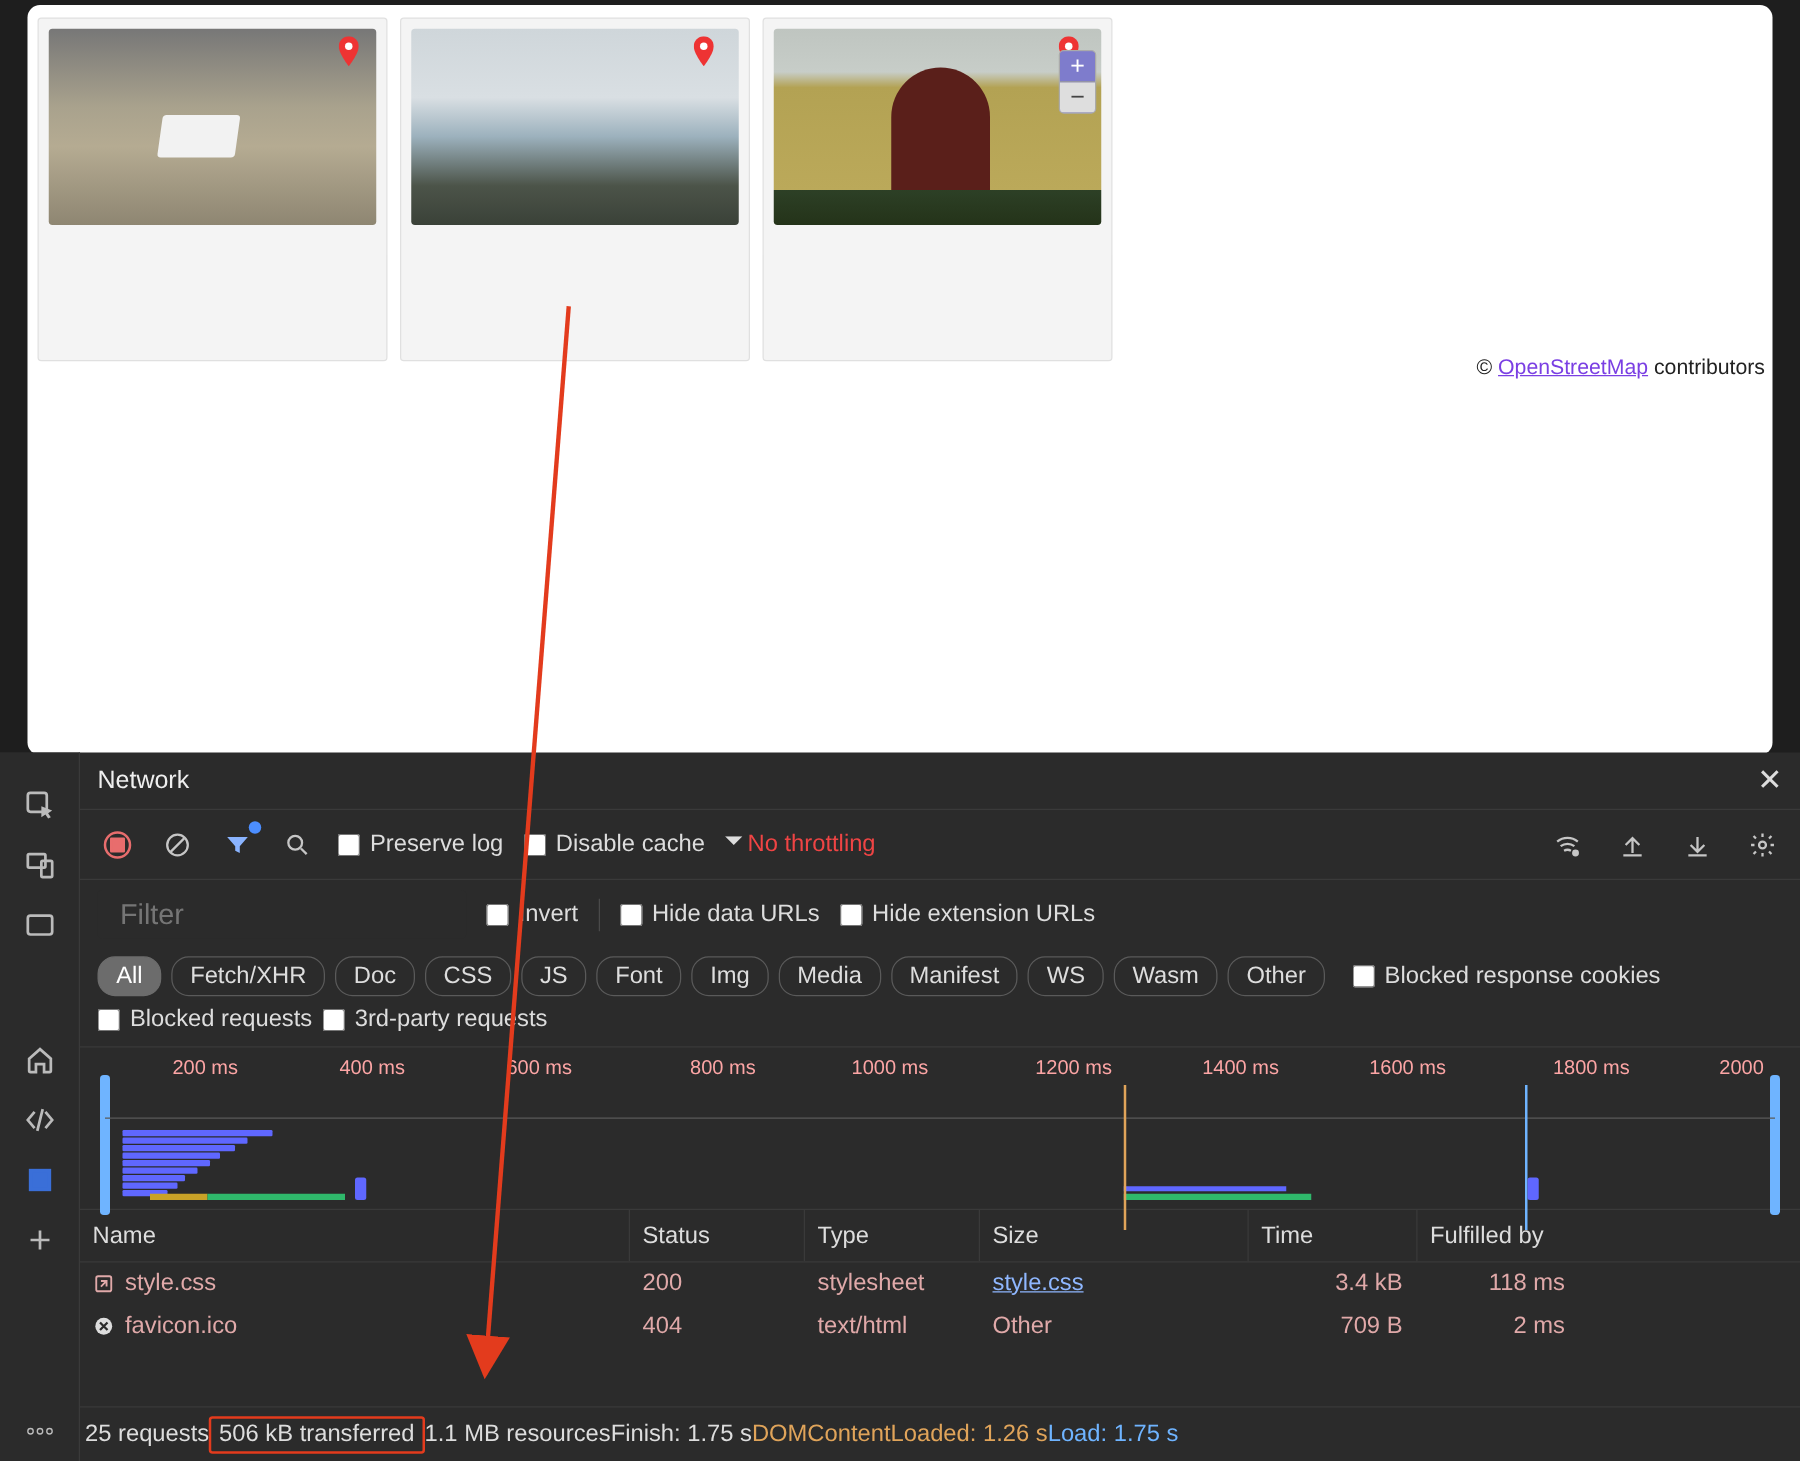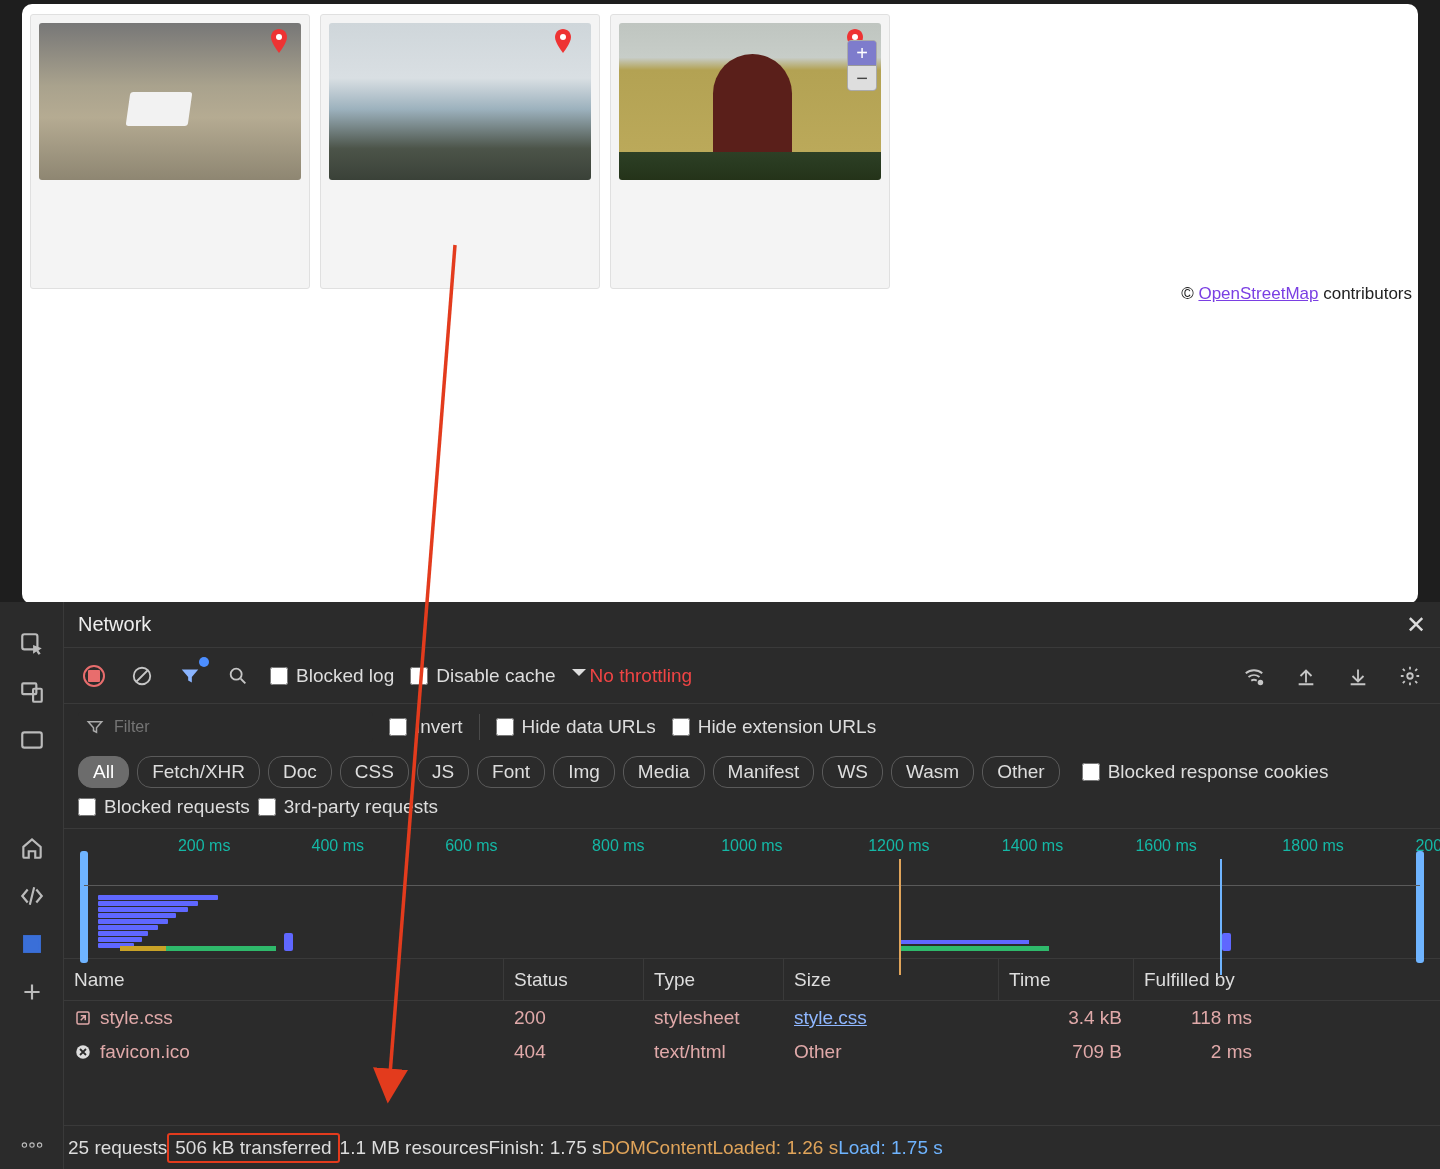--- a/index.html
+++ b/index.html
@@ -140,39 +140,39 @@
   .filter-row{
     display:flex;align-items:center;gap:16px;
     padding:8px 14px;
   }
   .filter-input{
     display:flex;align-items:center;gap:10px;
     background:#2b2b2b;border:none;color:#aaa;
     width:295px;padding:6px 8px;border-radius:4px;
   }
   .filter-input svg{width:18px;height:18px;stroke:#aaa;fill:none;}
-  .filter-input input{background:transparent;border:none;color:#ddd;font-size:16px;flex:1;outline:none;}
+  .filter-input input{background:transparent;border:none;color:#ddd;font-size:23px;flex:1;outline:none;}
   .vline{width:1px;height:26px;background:#4a4a4a;}
 
   .chip-row{
     display:flex;align-items:center;gap:8px;
     padding:6px 14px 4px 14px;
     flex-wrap:wrap;
   }
   .chip{padding:4px 14px;border:1px solid #5a5a5a;border-radius:14px;color:#ddd;font-size:19px;cursor:pointer;}
   .chip.active{background:#6c6c6c;border-color:#6c6c6c;color:#fff;}
   .sub-row{display:flex;gap:8px;padding:4px 14px 10px;border-bottom:1px solid #3a3a3a;}
 
   .timeline{
     height:130px;border-bottom:1px solid #3a3a3a;
     position:relative;
     padding-top:8px;
   }
   .tl-ticks{position:relative;height:22px;margin-left:20px;margin-right:20px;}
-  .tl-tick{position:absolute;top:0;font-size:16px;color:#14b8a6;transform:translateX(-50%);margin-left:40px;}
+  .tl-tick{position:absolute;top:0;font-size:16px;color:#fca5a5;transform:translateX(-50%);}
   .tl-body{position:relative;height:94px;margin:0 20px;}
   .tl-line{position:absolute;top:26px;left:0;right:0;height:1px;background:#5a5a5a;}
   .tl-bars{position:absolute;left:14px;bottom:4px;}
   .tl-bars .bar{width:120px;height:5px;background:#5f67ff;margin-bottom:1px;border-radius:1px;}
   .tl-bars .bar.b2{width:100px;}
   .tl-bars .bar.b3{width:90px;}
   .tl-bars .bar.b4{width:78px;}
   .tl-bars .bar.b5{width:70px;}
   .tl-bars .bar.b6{width:60px;}
   .tl-bars .bar.b7{width:50px;}
@@ -336,21 +336,21 @@
         <span class="blue-dot"></span>
       </span>
       <span class="iconbtn">
           <svg viewBox="0 0 24 24" fill="none" stroke="#c6c6c6" stroke-width="2">
             <circle cx="10" cy="10" r="6"></circle>
             <path d="M20 20l-5-5"></path>
           </svg>
         </span>
       <label class="cbx">
           <input type="checkbox" style="">
-          <span>Blocked log</span>
+          <span>Preserve log</span>
         </label>
       <label class="cbx">
           <input type="checkbox" style="">
           <span>Disable cache</span>
         </label>
       <span class="throttle">
         <svg viewBox="0 0 10 10" fill="#ddd">
             <path d="M0 0l5 5 5-5z"></path>
           </svg>
         <span>No throttling</span>

